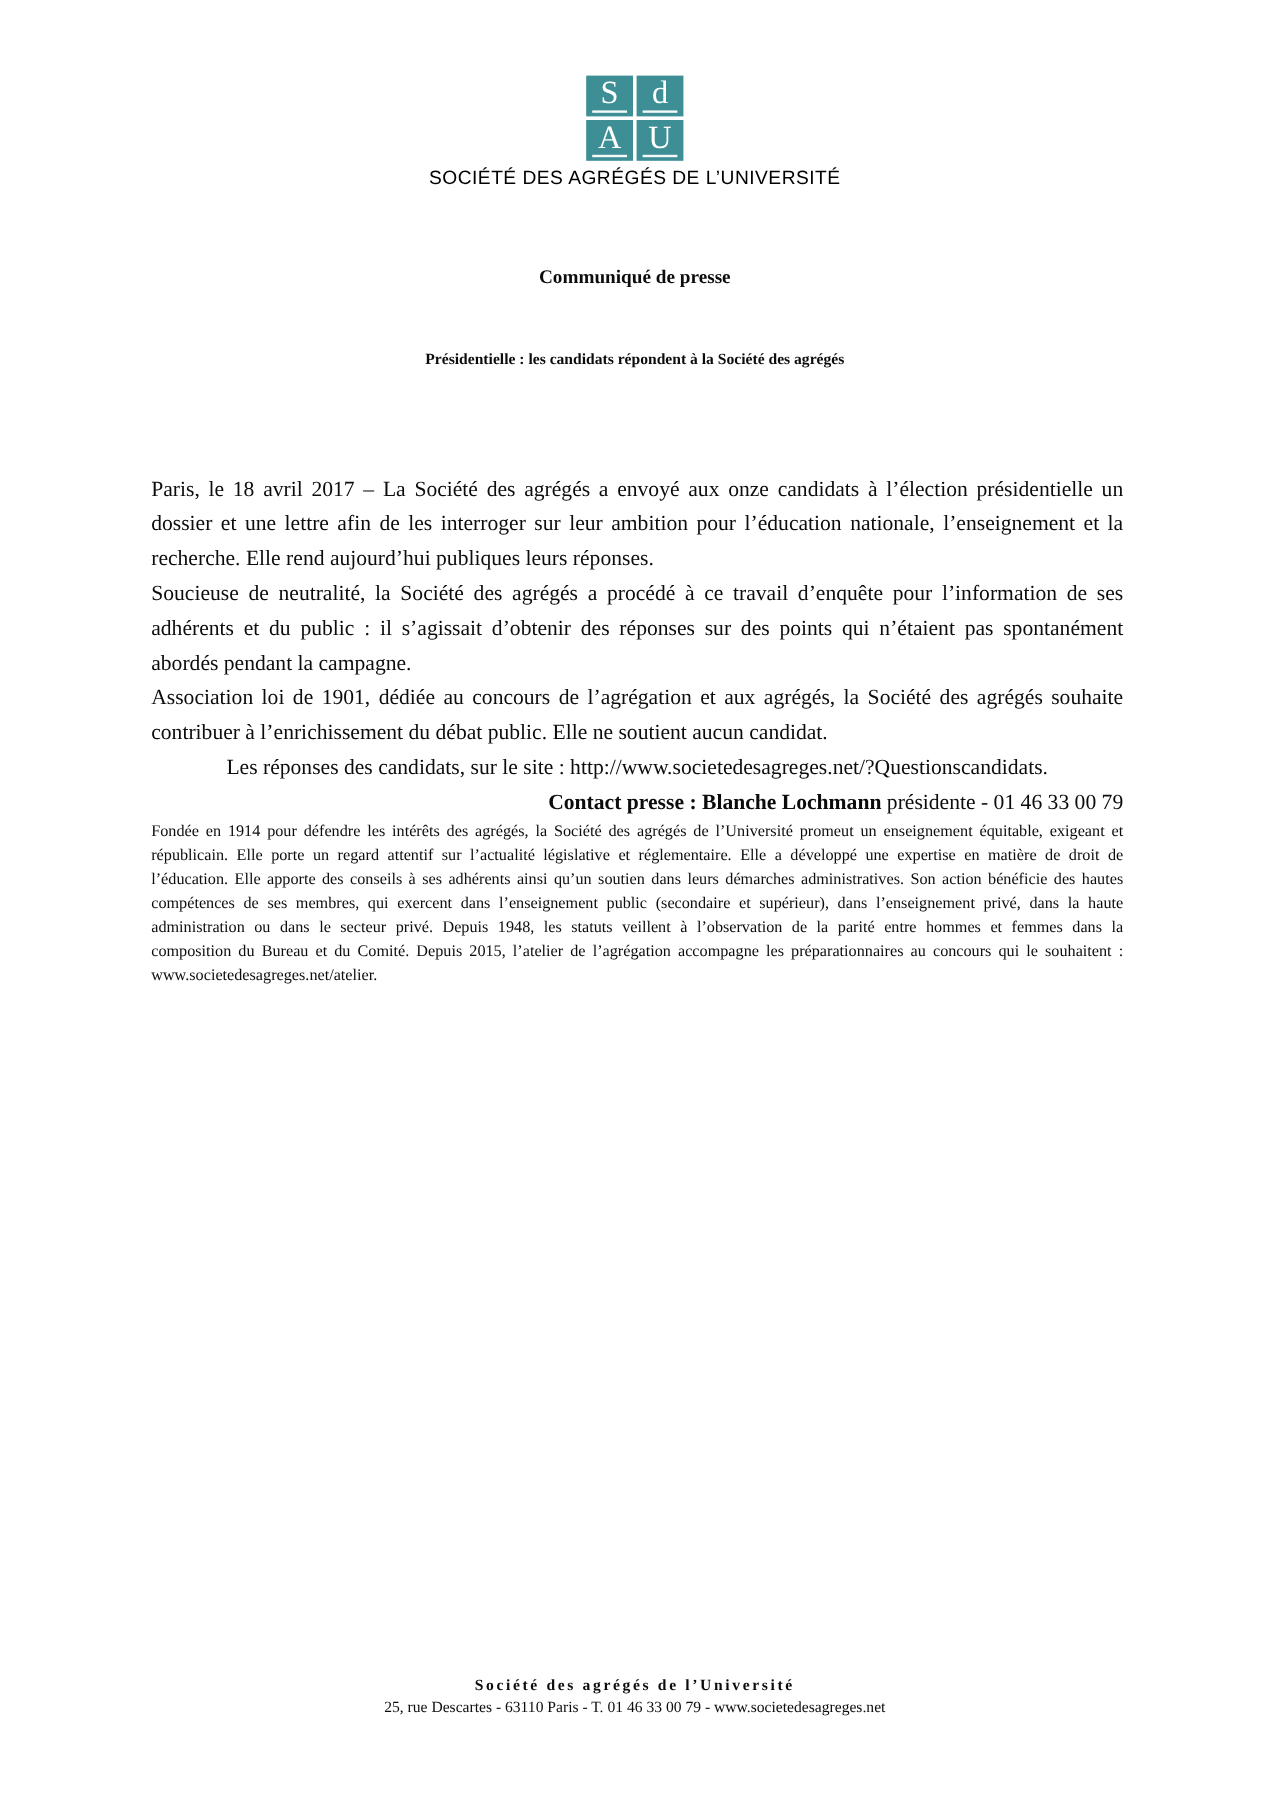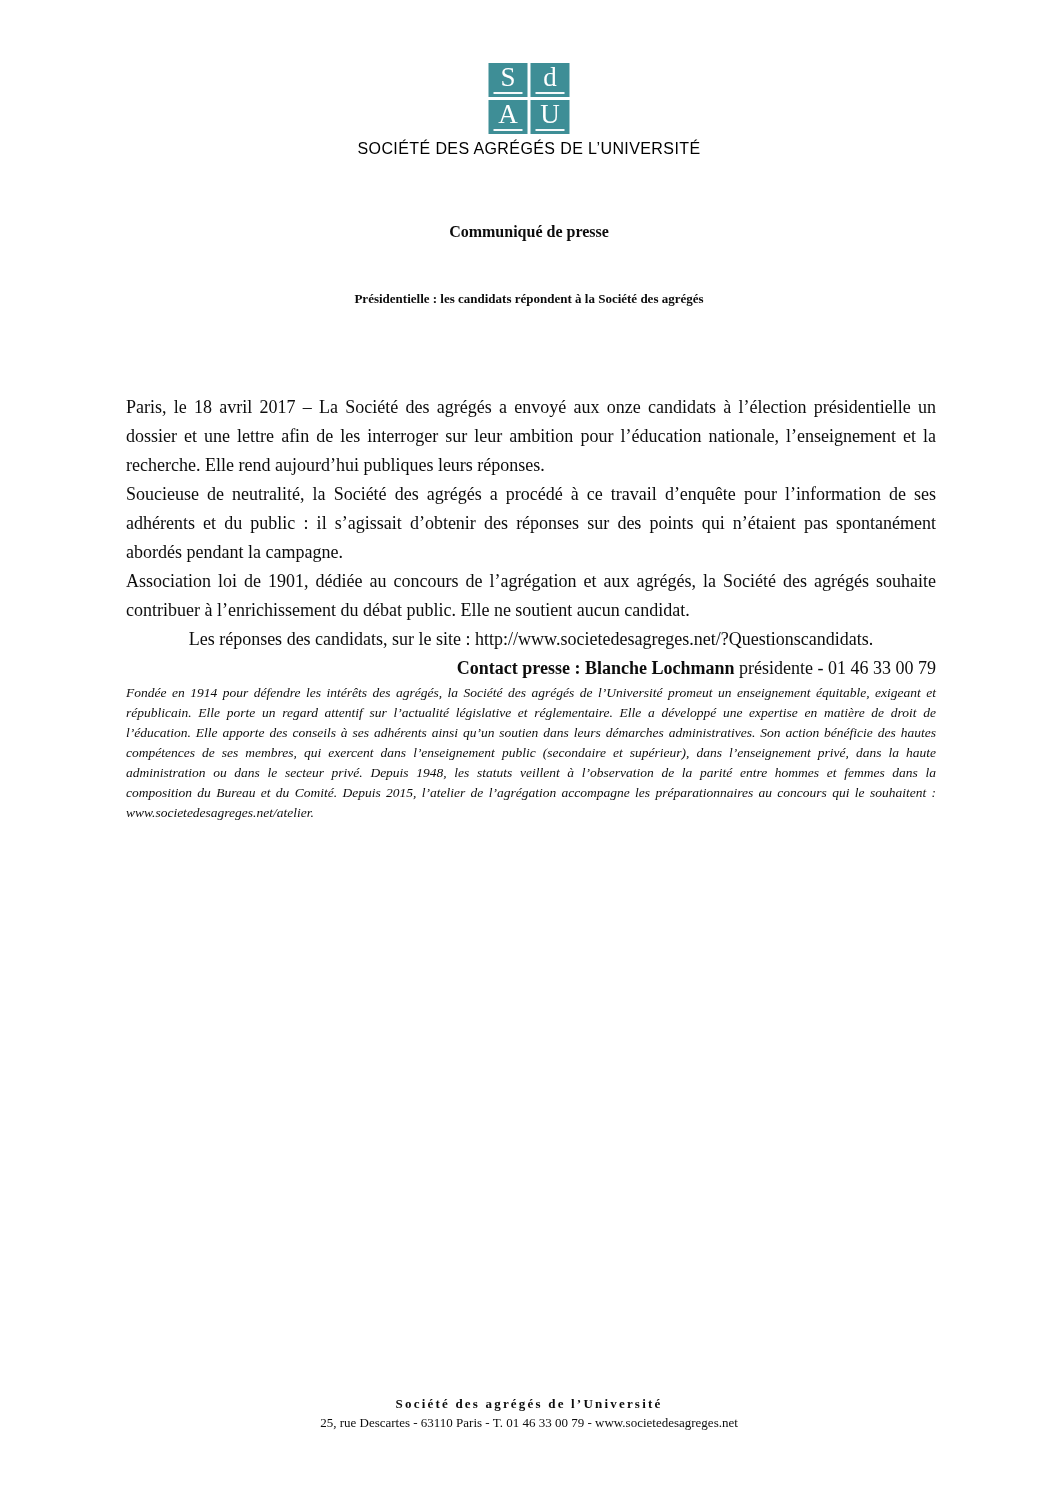--- a/index.html
+++ b/index.html
@@ -104,21 +104,20 @@
   .link-line {
     margin-top: 52px;
     text-align: center;
   }
   .contact-line {
     margin-top: 66px;
     text-align: right;
   }
   .about {
     margin-top: 40px;
-    font-style: italic;
     font-size: 13.5px;
     line-height: 20px;
     text-align: justify;
     word-spacing: 1.5px;
   }
   .url, .about-url { color: inherit; text-decoration: none; cursor: pointer; }
 
   
   .footer {
     position: absolute;

